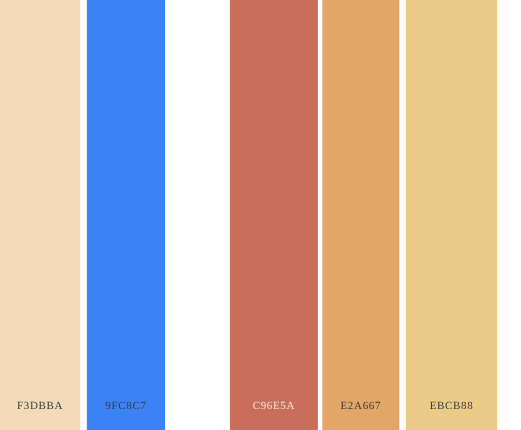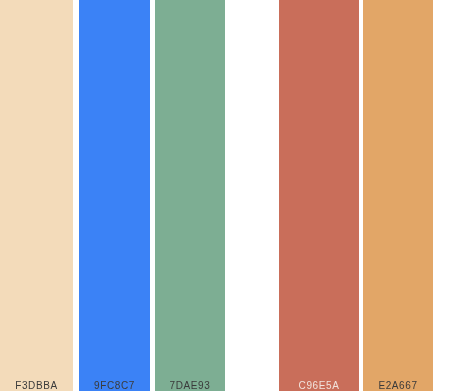--- a/index.html
+++ b/index.html
@@ -26,50 +26,50 @@
     height: 391px;
     display: flex;
     align-items: flex-end;
     justify-content: center;
     box-sizing: border-box;
   }
   .swatch-label {
     display: block;
     width: 100%;
     text-align: center;
-    font-family: Liberation Sans, sans-serif;
+    font-family: Liberation Serif, serif;
     font-size: 10px;
     letter-spacing: 0.6px;
     line-height: 1;
-    padding-bottom: 0;
+    padding-bottom: 16px;
     user-select: none;
   }
   .gap {
     height: 391px;
     background: #ffffff;
     flex: 0 0 auto;
   }
 </style>
 </head>
 <body>
 
 <div id="palette" style="width: 474px; height: 391px; background: rgb(255, 255, 255);">
     <div class="swatch" style="background: rgb(243, 219, 186); flex: 0 0 73px; width: 73px;">
       <span class="swatch-label" style="color: rgb(58, 58, 58);">F3DBBA</span>
     </div>
     <div class="gap" style="flex: 0 0 6px; width: 6px; background: rgb(255, 255, 255);"></div>
     <div class="swatch" style="background: #3b82f6; flex: 0 0 71px; width: 71px;">
       <span class="swatch-label" style="color: rgb(58, 58, 58);">9FC8C7</span>
     </div>
     <div class="gap" style="flex: 0 0 5px; width: 5px; background: rgb(255, 255, 255);"></div>
-    <div class="swatch" style="background: rgb(125, 174, 147); flex: 0 0 70px; width: 70px;">
-      <span class="swatch-label" style="color: rgb(58, 58, 58);">7DAE93</span>
-    </div>
     <div class="gap" style="flex: 0 0 6px; width: 6px; background: rgb(255, 255, 255);"></div>
     <div class="swatch" style="background: rgb(201, 110, 90); flex: 0 0 80px; width: 80px; margin-left: 48px;">
       <span class="swatch-label" style="color: rgb(242, 227, 220);">C96E5A</span>
     </div>
     <div class="gap" style="flex: 0 0 4px; width: 4px; background: rgb(255, 255, 255);"></div>
     <div class="swatch" style="background: rgb(226, 166, 103); flex: 0 0 70px; width: 70px;">
       <span class="swatch-label" style="color: rgb(58, 58, 58);">E2A667</span>
     </div>
     <div class="gap" style="flex: 0 0 6px; width: 6px; background: rgb(255, 255, 255);"></div>
+    <div class="swatch" style="background: rgb(235, 203, 136); flex: 0 0 83px; width: 83px;">
+      <span class="swatch-label" style="color: rgb(58, 58, 58);">EBCB88</span>
+    </div>
   </div>
 
 </body></html>

